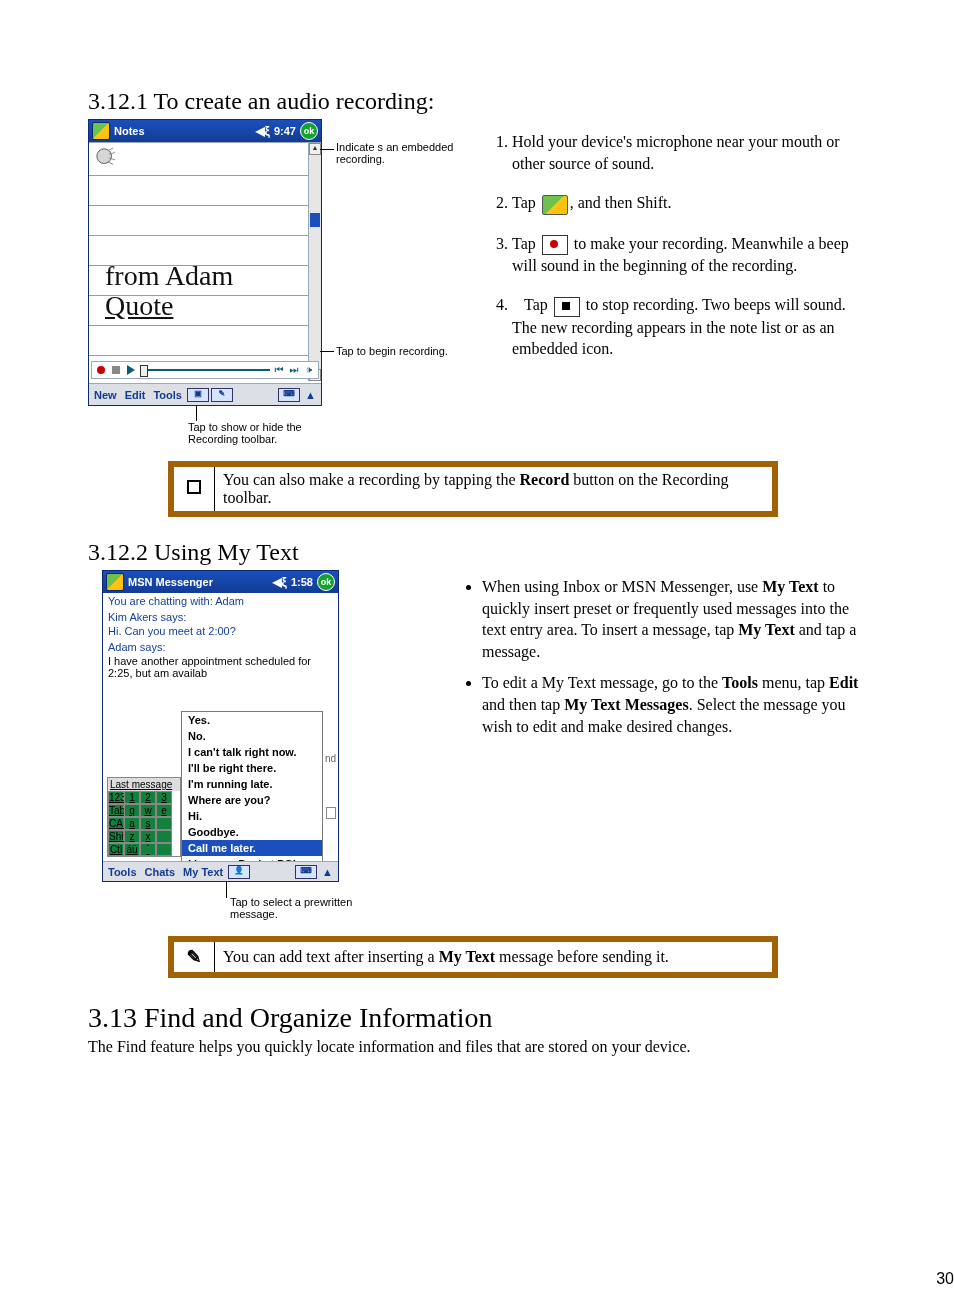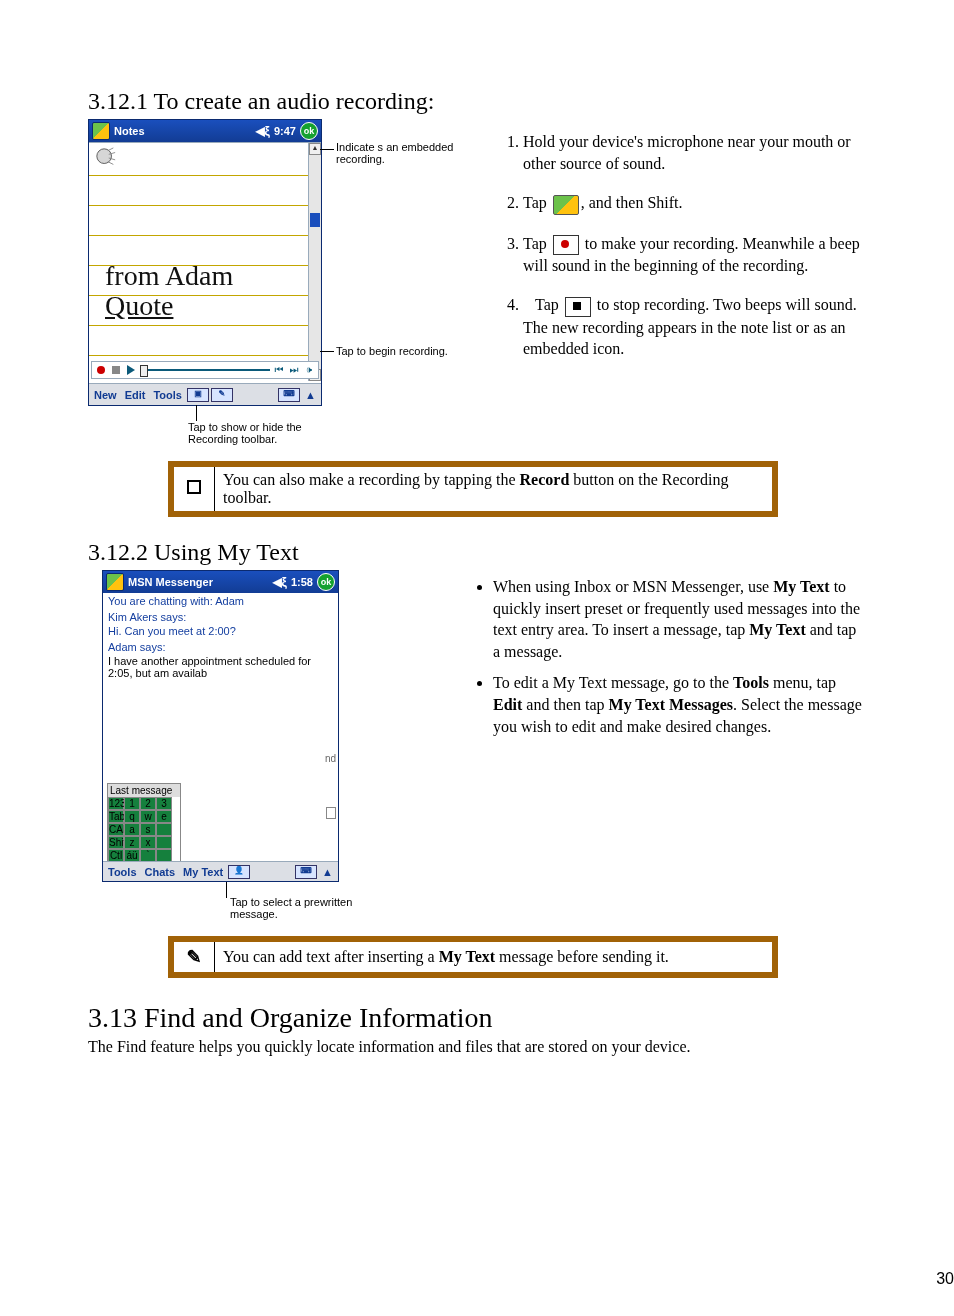--- a/index.html
+++ b/index.html
@@ -121,21 +121,21 @@
   
   .callout{
     position:absolute;font-family:Arial,Helvetica,sans-serif;font-size:11px;
     color:#000;
   }
   .lead{
     position:absolute;border-top:1px solid #000;height:0;
   }
   .lead-v{position:absolute;border-left:1px solid #000;width:0;}
   
-  .columns{display:flex;gap:43px;align-items:flex-start;}
+  .columns{display:flex;gap:32px;align-items:flex-start;}
   .right-col{flex:1;font-family:"Times New Roman",serif;}
   ol.steps{margin:12px 0 0 0;padding-left:22px;}
   ol.steps>li{margin-bottom:18px;line-height:1.35;}
   .start-icon-inline{
     display:inline-block;width:24px;height:18px;vertical-align:middle;
     background:linear-gradient(135deg,#6cc24a 50%,#ffc20e 0);
     border:1px solid #555;border-radius:2px;margin:0 2px;
   }
   .rec-icon-inline{display:inline-block;width:24px;height:18px;vertical-align:middle;border:1px solid #333;position:relative;margin:0 2px;}
   .rec-icon-inline .dot{position:absolute;left:7px;top:4px;width:8px;height:8px;border-radius:50%;background:#cc0000;}
@@ -308,23 +308,23 @@
           <span class="spacer"></span>
           <span class="sound-icon">◀ξ</span>
           <span>1:58</span>
           <span class="ok-badge">ok</span>
         </div>
         <div class="msn-body">
           <div class="chat-line" style="font-weight:normal;">You are chatting with: Adam</div>
           <div class="chat-line">Kim Akers says:</div>
           <div class="chat-plain" style="color:#1640a0;">Hi. Can you meet at 2:00?</div>
           <div class="chat-line">Adam says:</div>
-          <div class="chat-plain">I have another appointment scheduled for 2:05, but am availab</div>
-
-          <div class="kb-area" style="top:190px;bottom:auto;">
+          <div class="chat-plain">I have another appointment scheduled for 2:25, but am availab</div>
+
+          <div class="kb-area" style="top:184px;bottom:auto;text-decoration:underline;">
             <div class="lbl">Last message</div>
             <div class="kb-row">
                 <span>123</span>
                 <span>1</span>
                 <span>2</span>
                 <span>3</span>
               </div>
             <div class="kb-row">
                 <span>Tab</span>
                 <span>q</span>
@@ -344,20 +344,32 @@
                 <span> </span>
               </div>
             <div class="kb-row">
                 <span>Ctl</span>
                 <span>áü</span>
                 <span>`</span>
                 <span> </span>
               </div>
           </div>
 
+          <div class="msn-popup">
+            <div>Yes.</div>
+            <div>No.</div>
+            <div>I can't talk right now.</div>
+            <div>I'll be right there.</div>
+            <div>I'm running late.</div>
+            <div>Where are you?</div>
+            <div>Hi.</div>
+            <div>Goodbye.</div>
+            <div class="sel">Call me later.</div>
+            <div>I love my Pocket PC!</div>
+          </div>
 
           <div style="position:absolute;right:2px;top:160px;font-size:10px;color:#666;">nd</div>
           <div style="position:absolute;right:2px;top:214px;width:8px;height:10px;border:1px solid #888;"></div>
         </div>
 
         <div class="msn-menubar">
           <span>Tools</span>
           <span>Chats</span>
           <span>My Text</span>
           <span class="little-icon">👤</span>

